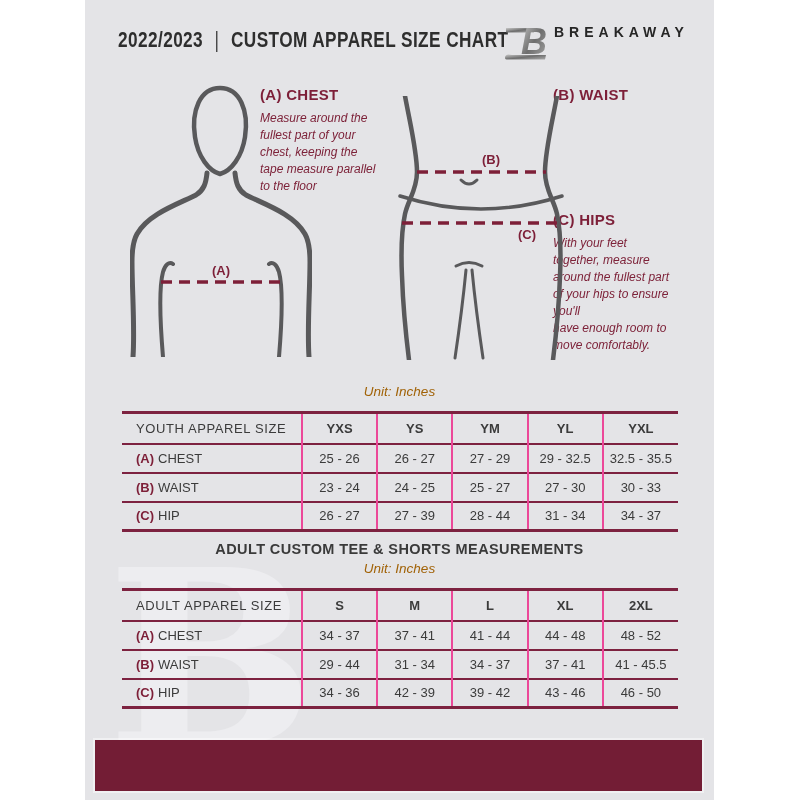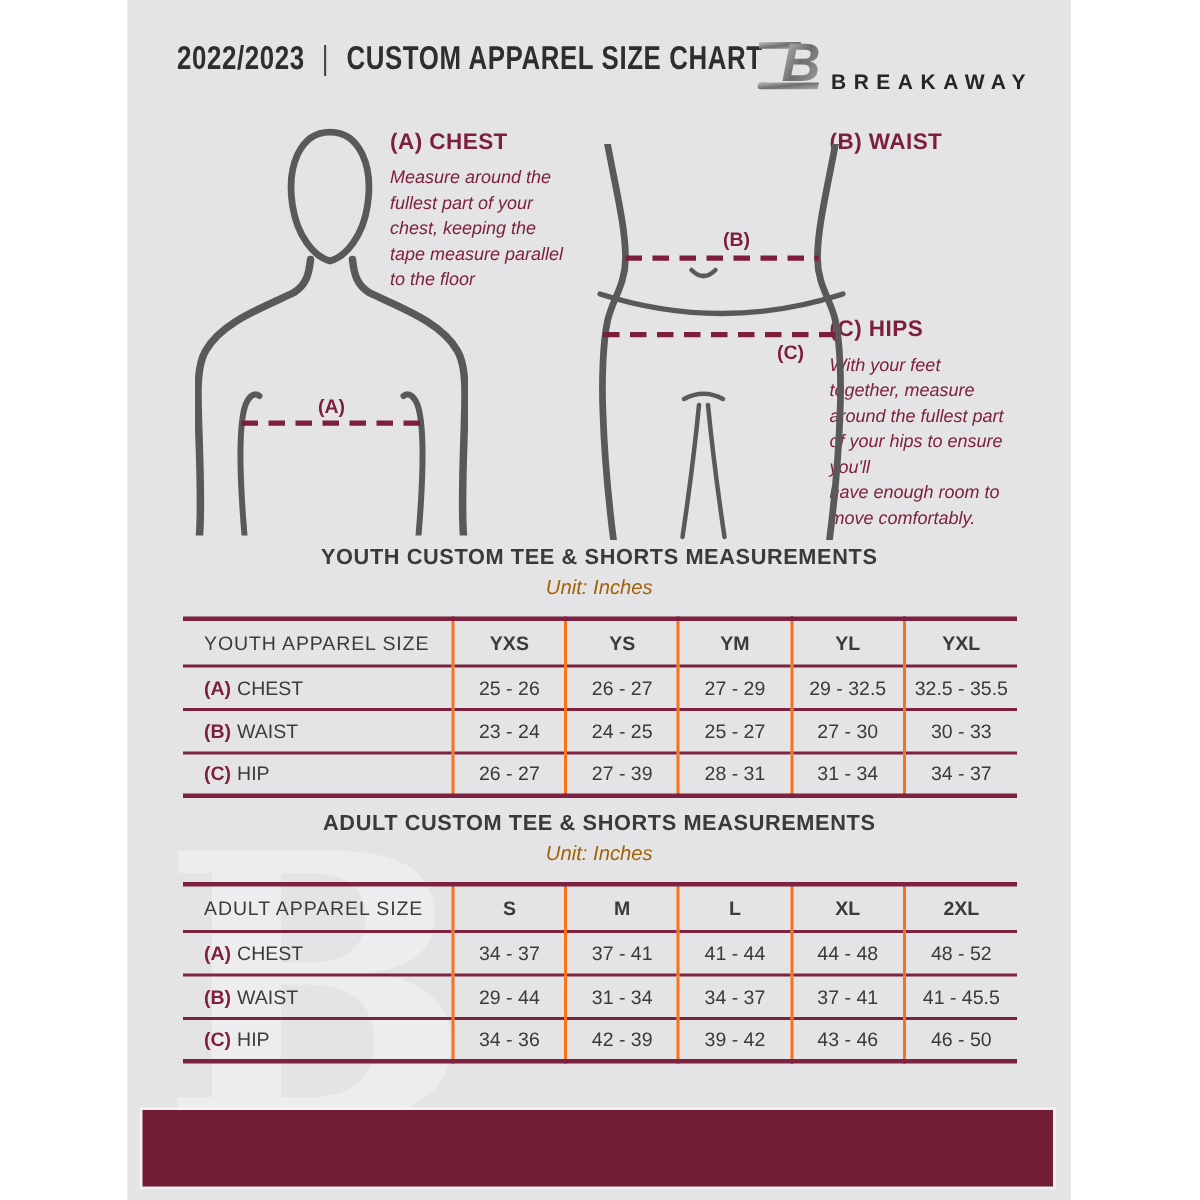--- a/index.html
+++ b/index.html
@@ -17,21 +17,21 @@
 
   
   .hdr-title{
     left:33px;top:27px;display:flex;gap:14px;align-items:baseline;
     font-weight:700;font-size:21px;color:#2e2e2e;letter-spacing:.5px;
     transform:scale(.82,1.05);transform-origin:left top;white-space:nowrap;
     font-stretch:condensed;
   }
   .hdr-sep{font-weight:400;color:#444;}
   .brand{
-    left:469px;top:46px;font-weight:700;font-size:14px;color:#262626;
+    left:469px;top:24px;font-weight:700;font-size:14px;color:#262626;
     letter-spacing:5px;white-space:nowrap;
   }
   .logo{left:419px;top:20px;}
 
   
   .sec-head{
     font-weight:700;font-size:15px;color:#7d1f38;letter-spacing:.3px;white-space:nowrap;
   }
   .sec-body{
     font-style:italic;font-size:12px;line-height:17px;color:#7d2239;
@@ -54,21 +54,21 @@
     border-top:3px solid #7d2240;border-bottom:3px solid #7d2240;
     background:transparent;
   }
   table.sizes col.c0{width:180px;}
   table.sizes td{
     font-size:13px;color:#3b3b3b;text-align:center;vertical-align:middle;padding:0;
   }
   table.sizes tr{border-bottom:2px solid #7d2240;height:29px;}
   table.sizes tr.hdr{height:31px;}
   table.sizes tr:last-child{border-bottom:none;}
-  table.sizes td.v{border-left:2px solid #f97316;}
+  table.sizes td.v{border-left:2px solid #ec4899;}
   table.sizes tr.hdr td{font-weight:700;font-size:13px;}
   table.sizes tr.hdr td.lbl{font-weight:400;letter-spacing:.6px;}
   table.sizes td.lbl{text-align:left;padding-left:14px;}
   .pfx{font-weight:700;color:#7d1f38;margin-right:4px;}
   .t-youth{top:411px;}
   .t-adult{top:588px;}
 
   
   .watermark{
     left:22px;top:538px;font-family:"DejaVu Serif", serif;font-weight:700;
@@ -154,21 +154,20 @@
     <div class="sec-head">(C) HIPS</div>
     <div class="sec-body">With your feet
 together, measure
 around the fullest part
 of your hips to ensure
 you'll
 have enough room to
 move comfortably.</div>
   </div>
 
-  <div class="abs tbl-title" style="top:364px;">YOUTH CUSTOM TEE &amp; SHORTS MEASUREMENTS</div>
   <div class="abs tbl-unit" style="top:384px;">Unit: Inches</div>
 
   <table class="sizes t-youth z1">
     <colgroup>
         <col class="c0">
         <col>
         <col>
         <col>
         <col>
         <col>
@@ -195,21 +194,21 @@
         <td class="v">23 - 24</td>
         <td class="v">24 - 25</td>
         <td class="v">25 - 27</td>
         <td class="v">27 - 30</td>
         <td class="v">30 - 33</td>
       </tr>
       <tr>
         <td class="lbl"><span class="pfx">(C)</span><span>HIP</span></td>
         <td class="v">26 - 27</td>
         <td class="v">27 - 39</td>
-        <td class="v">28 - 31</td>
+        <td class="v">28 - 44</td>
         <td class="v">31 - 34</td>
         <td class="v">34 - 37</td>
       </tr>
     </tbody>
   </table>
 
   <div class="abs tbl-title" style="top:541px;">ADULT CUSTOM TEE &amp; SHORTS MEASUREMENTS</div>
   <div class="abs tbl-unit" style="top:561px;">Unit: Inches</div>
 
   <table class="sizes t-adult z1">

